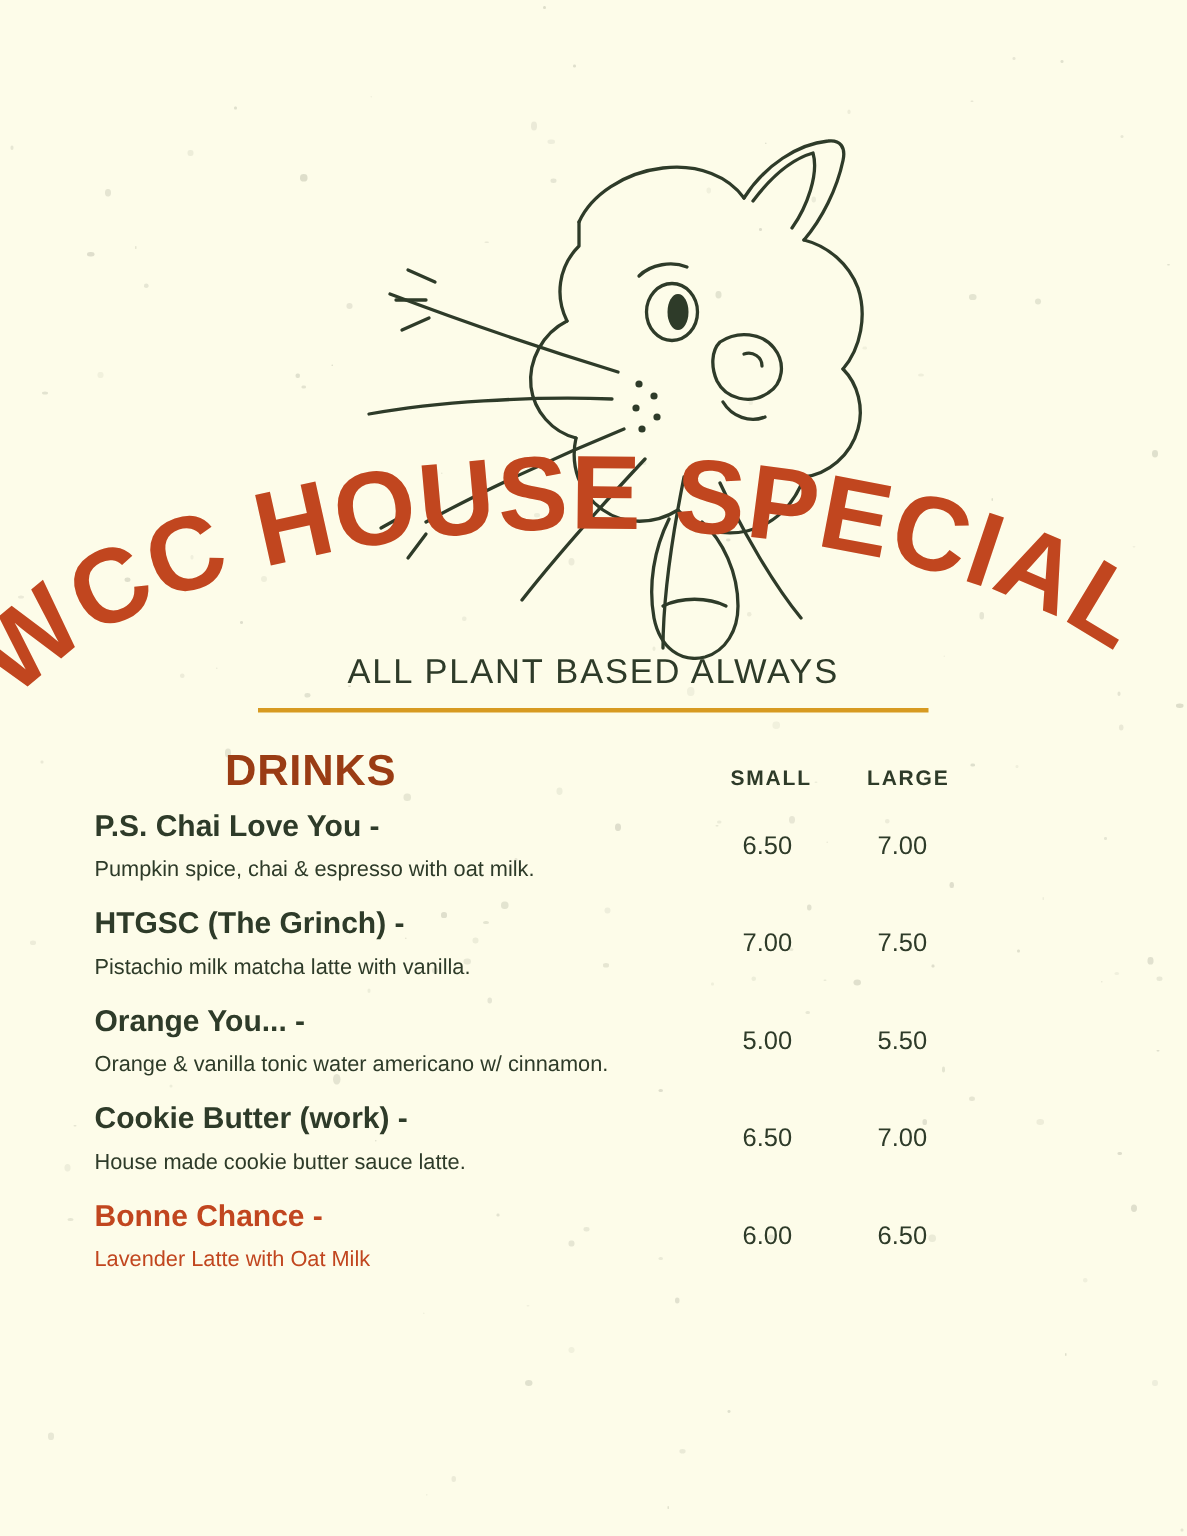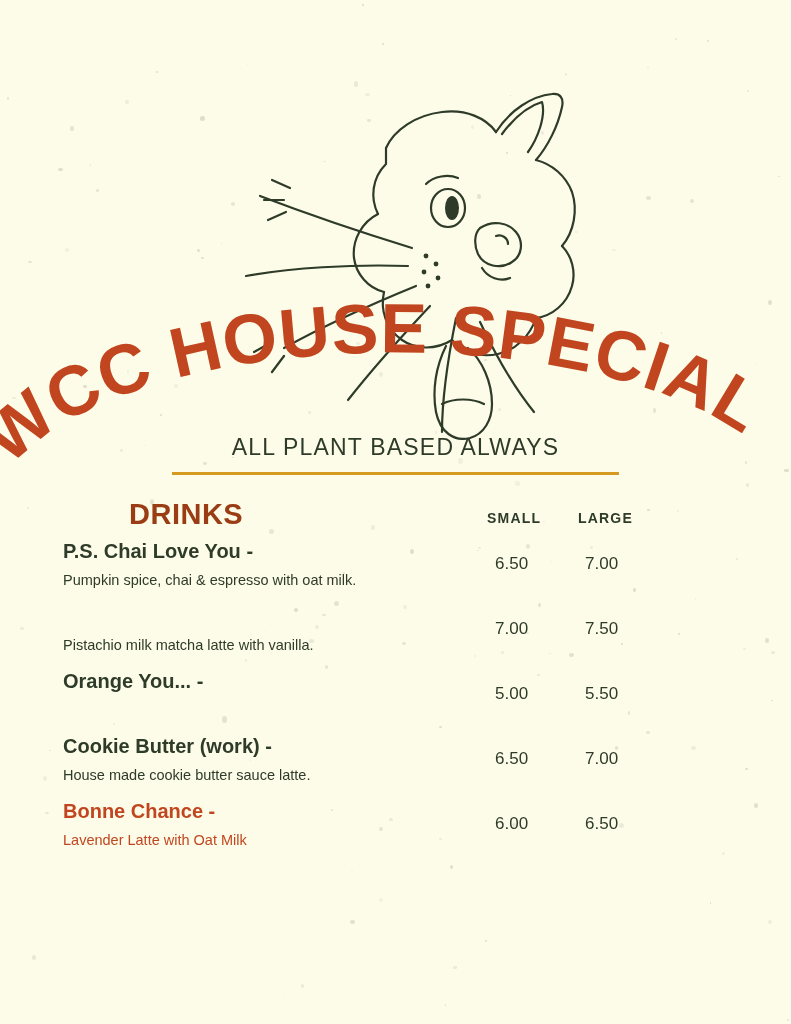--- a/index.html
+++ b/index.html
@@ -88,21 +88,21 @@
     left: 0;
     width: 791px;
   }
 
   .section-head {
     position: relative;
     height: 42px;
   }
   .section-title {
     position: absolute;
-    left: 129px;
+    left: 150px;
     top: 0;
     font-size: 29px;
     font-weight: 700;
     color: #9a3c14;
     letter-spacing: .5px;
   }
   .col-small, .col-large {
     position: absolute;
     top: 12px;
     font-size: 14px;
@@ -387,27 +387,29 @@
     </div>
 
     <div class="item">
       <div class="item-name">P.S. Chai Love You -</div>
       <div class="item-desc">Pumpkin spice, chai &amp; espresso with oat milk.</div>
       <div class="price-s">6.50</div>
       <div class="price-l">7.00</div>
     </div>
 
     <div class="item">
+      <div class="item-name">HTGSC (The Grinch) -</div>
       <div class="item-desc">Pistachio milk matcha latte with vanilla.</div>
       <div class="price-s">7.00</div>
       <div class="price-l">7.50</div>
     </div>
 
     <div class="item">
       <div class="item-name">Orange You... -</div>
+      <div class="item-desc">Orange &amp; vanilla tonic water americano w/ cinnamon.</div>
       <div class="price-s">5.00</div>
       <div class="price-l">5.50</div>
     </div>
 
     <div class="item">
       <div class="item-name">Cookie Butter (work) -</div>
       <div class="item-desc">House made cookie butter sauce latte.</div>
       <div class="price-s">6.50</div>
       <div class="price-l">7.00</div>
     </div>

